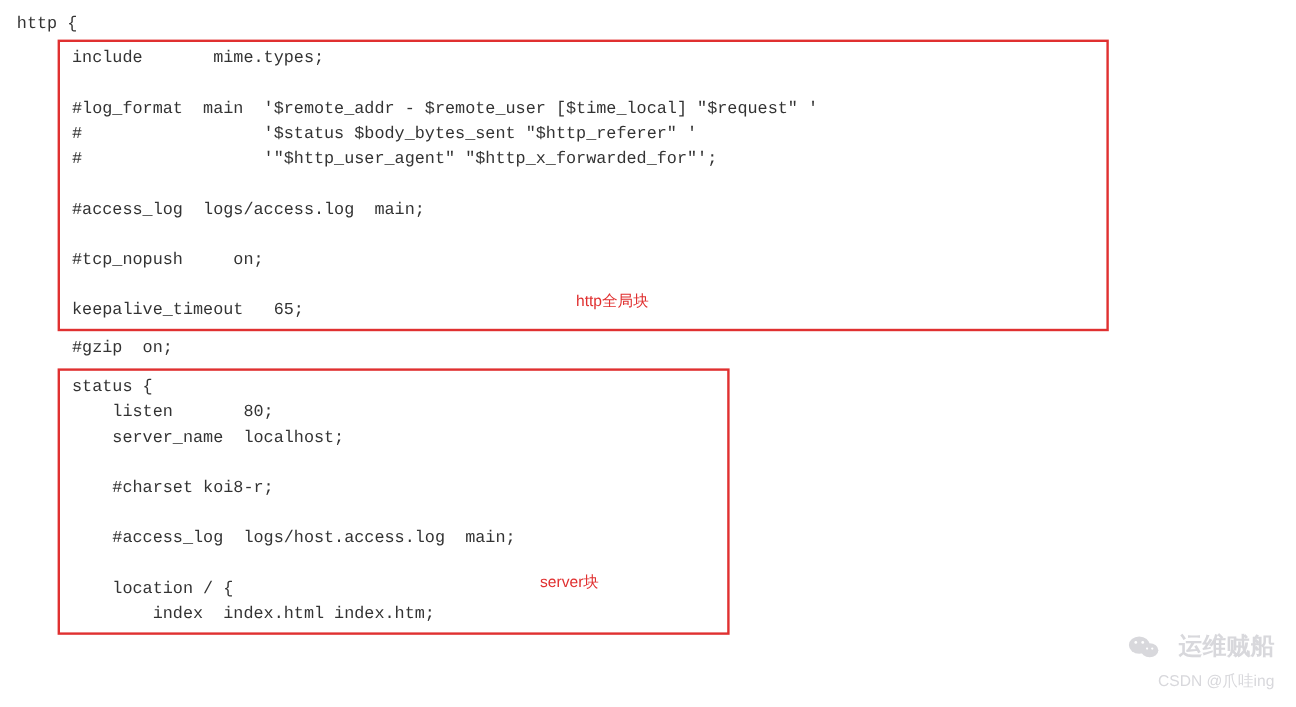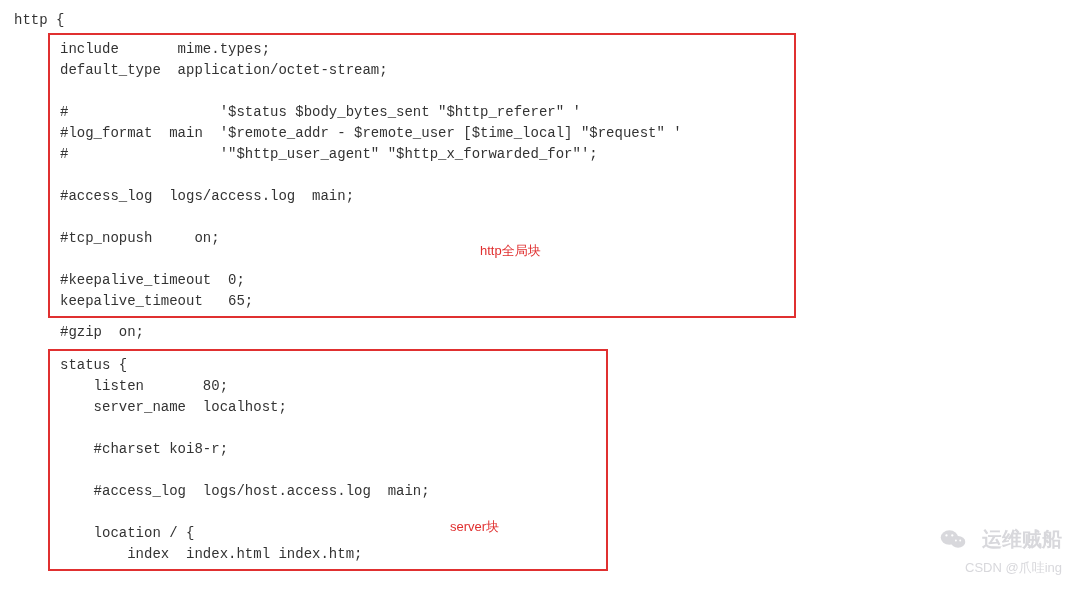--- a/index.html
+++ b/index.html
@@ -12,21 +12,21 @@
       width: 1080px;
       height: 589px;
       position: relative;
       padding: 10px 14px;
     }
     .code-line { white-space: pre; color: #333; }
     .box1 {
       border: 2px solid #e03030;
       margin-left: 34px;
       padding: 4px 10px 4px 10px;
-      width: 748px;
+      width: 876px;
       position: relative;
       margin-top: 2px;
     }
     .box2 {
       border: 2px solid #e03030;
       margin-left: 34px;
       padding: 4px 10px 4px 10px;
       width: 560px;
       position: relative;
       margin-top: 6px;
@@ -73,31 +73,29 @@
     }
     .wm-icon { width: 26px; height: 22px; }
   </style>
 </head>
 <body>
 
 <div class="code-line outer-line">http {</div>
 
 <div class="box1">
   <div class="code-line">include       mime.types;</div>
-  <div class="code-line">default_type  application/octet-stream;</div>
   <div class="code-line">&nbsp;</div>
+  <div class="code-line">#log_format  main  '$remote_addr - $remote_user [$time_local] "$request" '</div>
   <div class="code-line">#                  '$status $body_bytes_sent "$http_referer" '</div>
-  <div class="code-line">#log_format  main  '$remote_addr - $remote_user [$time_local] "$request" '</div>
   <div class="code-line">#                  '"$http_user_agent" "$http_x_forwarded_for"';</div>
   <div class="code-line">&nbsp;</div>
   <div class="code-line">#access_log  logs/access.log  main;</div>
   <div class="code-line">&nbsp;</div>
   <div class="code-line">#tcp_nopush     on;</div>
   <div class="code-line">&nbsp;</div>
-  <div class="code-line">#keepalive_timeout  0;</div>
   <div class="code-line">keepalive_timeout   65;</div>
   <div class="label1">http全局块</div>
 </div>
 
 <div class="code-line mid-line">#gzip  on;</div>
 
 <div class="box2">
   <div class="code-line">status {</div>
   <div class="code-line">    listen       80;</div>
   <div class="code-line">    server_name  localhost;</div>

